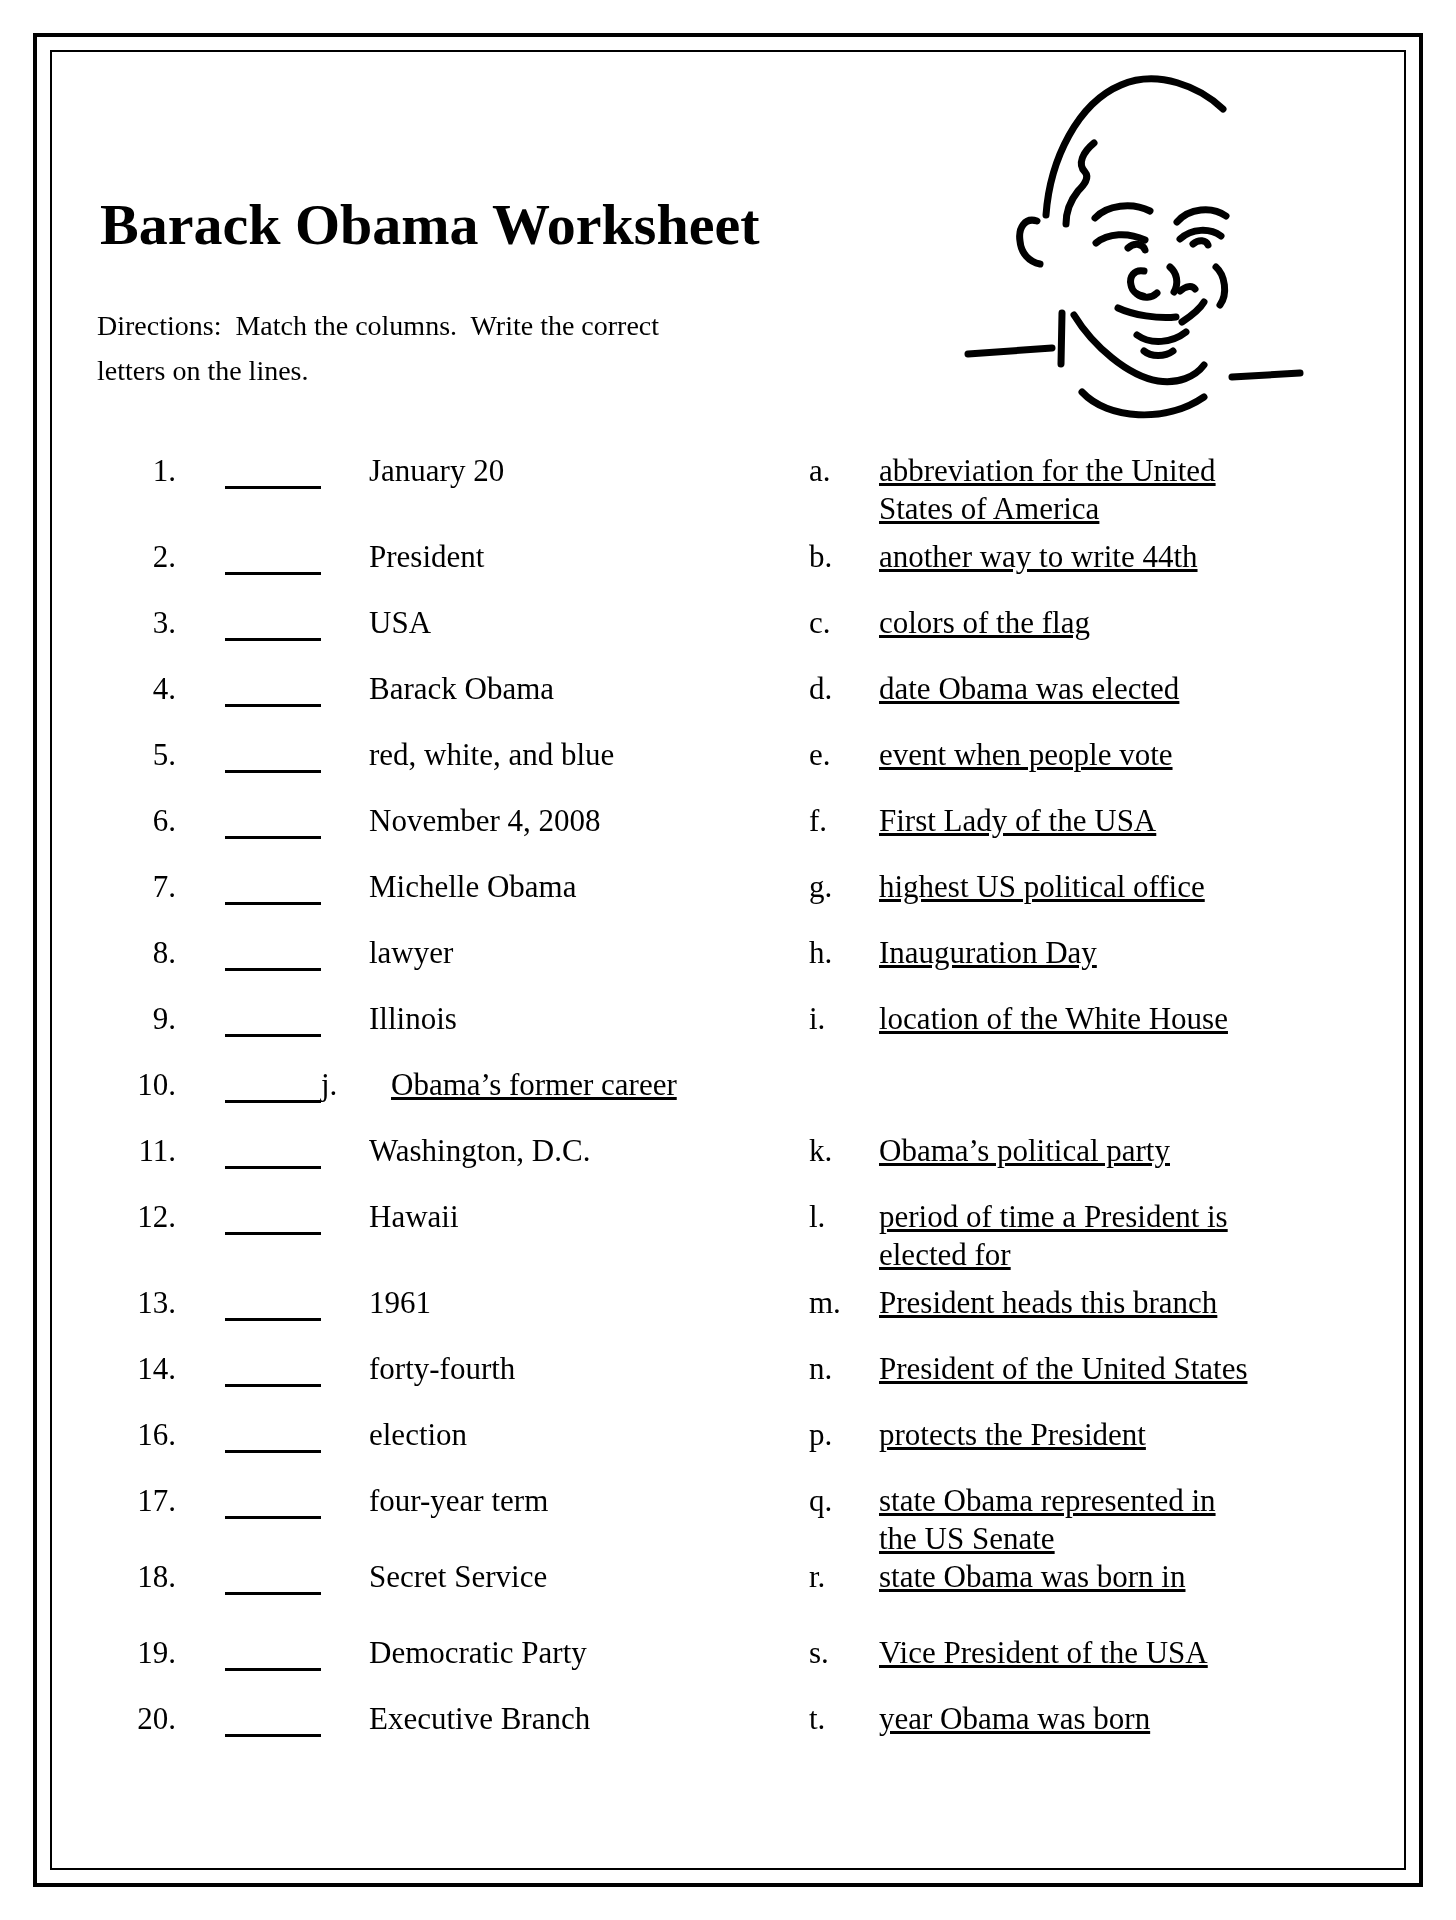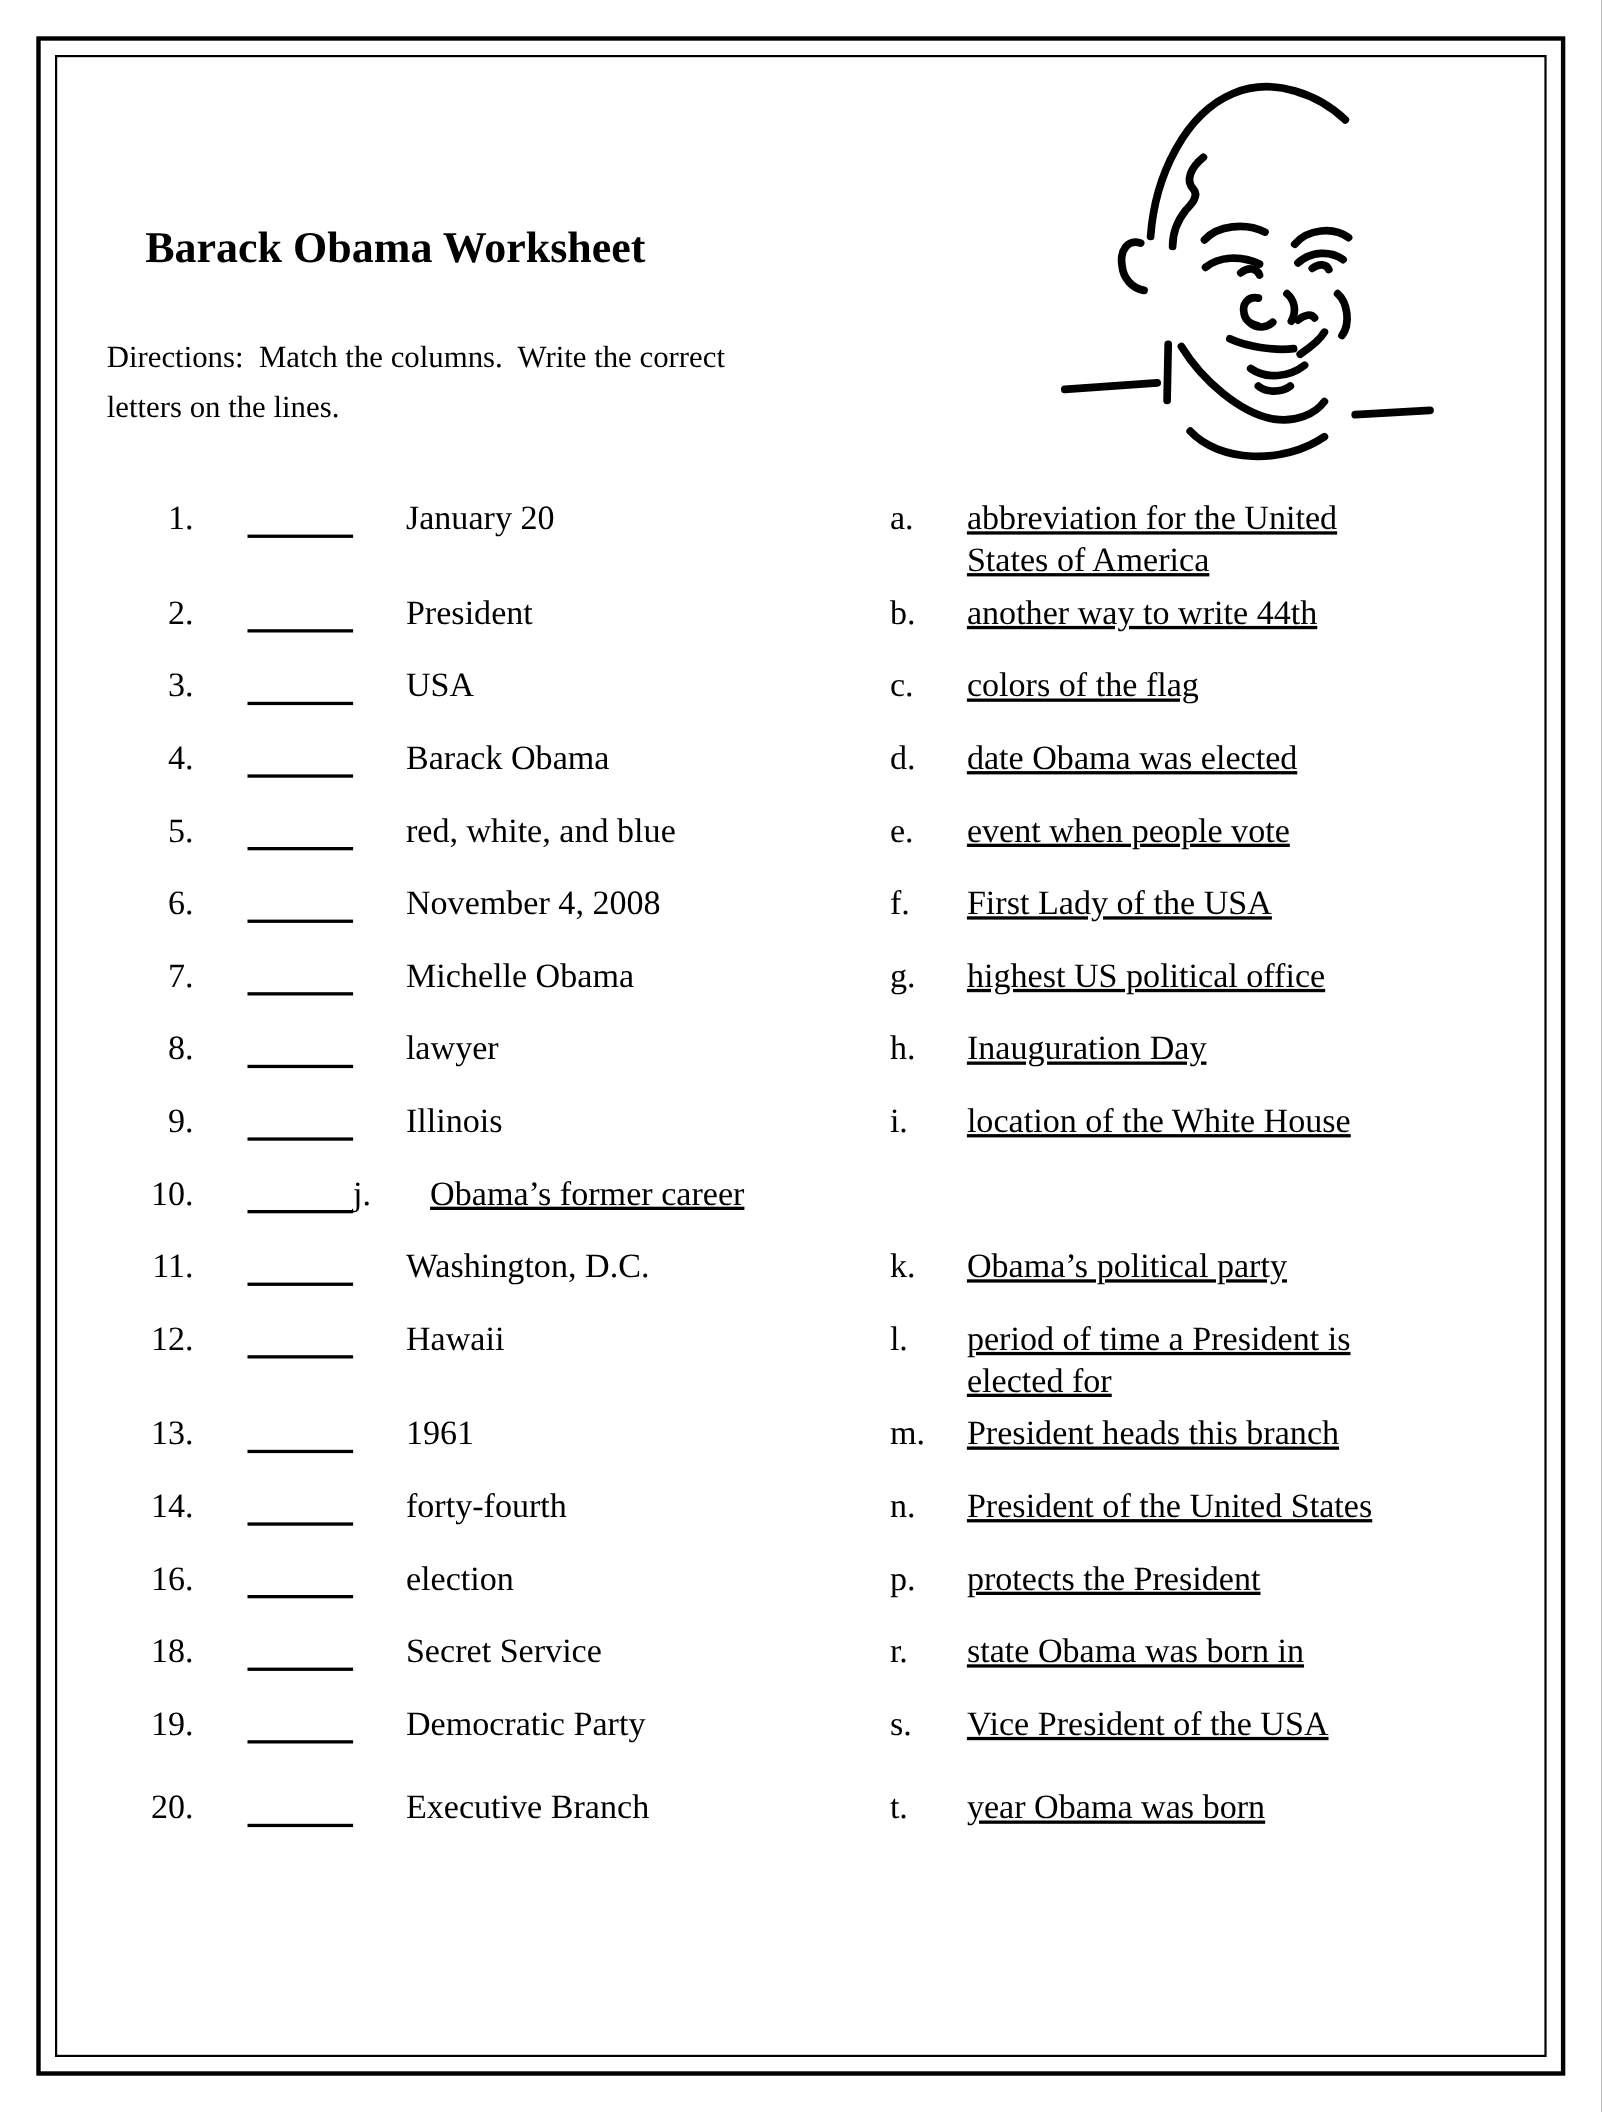--- a/index.html
+++ b/index.html
@@ -13,22 +13,22 @@
   }
   .border-outer {
     position:absolute; top:33px; left:33px; right:33px; bottom:33px;
     border:4px solid #000;
   }
   .border-inner {
     position:absolute; top:50px; left:50px; right:50px; bottom:50px;
     border:2px solid #000;
   }
   .title {
-    position:absolute; left:132px; top:200px;
-    font-size:40px; font-weight:bold; line-height:50px;
+    position:absolute; left:100px; top:200px;
+    font-size:58px; font-weight:bold; line-height:50px;
     white-space:nowrap;
   }
   .directions {
     position:absolute; left:97px; top:303px; width:700px;
     font-size:28px; line-height:45px;
     white-space:pre-wrap;
   }
   .sketch {
     position:absolute; left:958px; top:50px; width:360px; height:372px;
   }
@@ -239,20 +239,30 @@
   <div class="row">
     <div class="num">16.</div>
     <div class="blankcol">
           <span class="blank"></span>
         </div>
     <div class="term">election</div>
     <div class="letter">p.</div>
     <div class="desc">protects the President</div>
   </div>
 
+  <div class="row">
+    <div class="num">17.</div>
+    <div class="blankcol">
+          <span class="blank"></span>
+        </div>
+    <div class="term">four-year term</div>
+    <div class="letter">q.</div>
+    <div class="desc">state Obama represented in
+the US Senate</div>
+  </div>
 
   <div class="row">
     <div class="num">18.</div>
     <div class="blankcol">
           <span class="blank"></span>
         </div>
     <div class="term">Secret Service</div>
     <div class="letter">r.</div>
     <div class="desc">state Obama was born in</div>
   </div>

